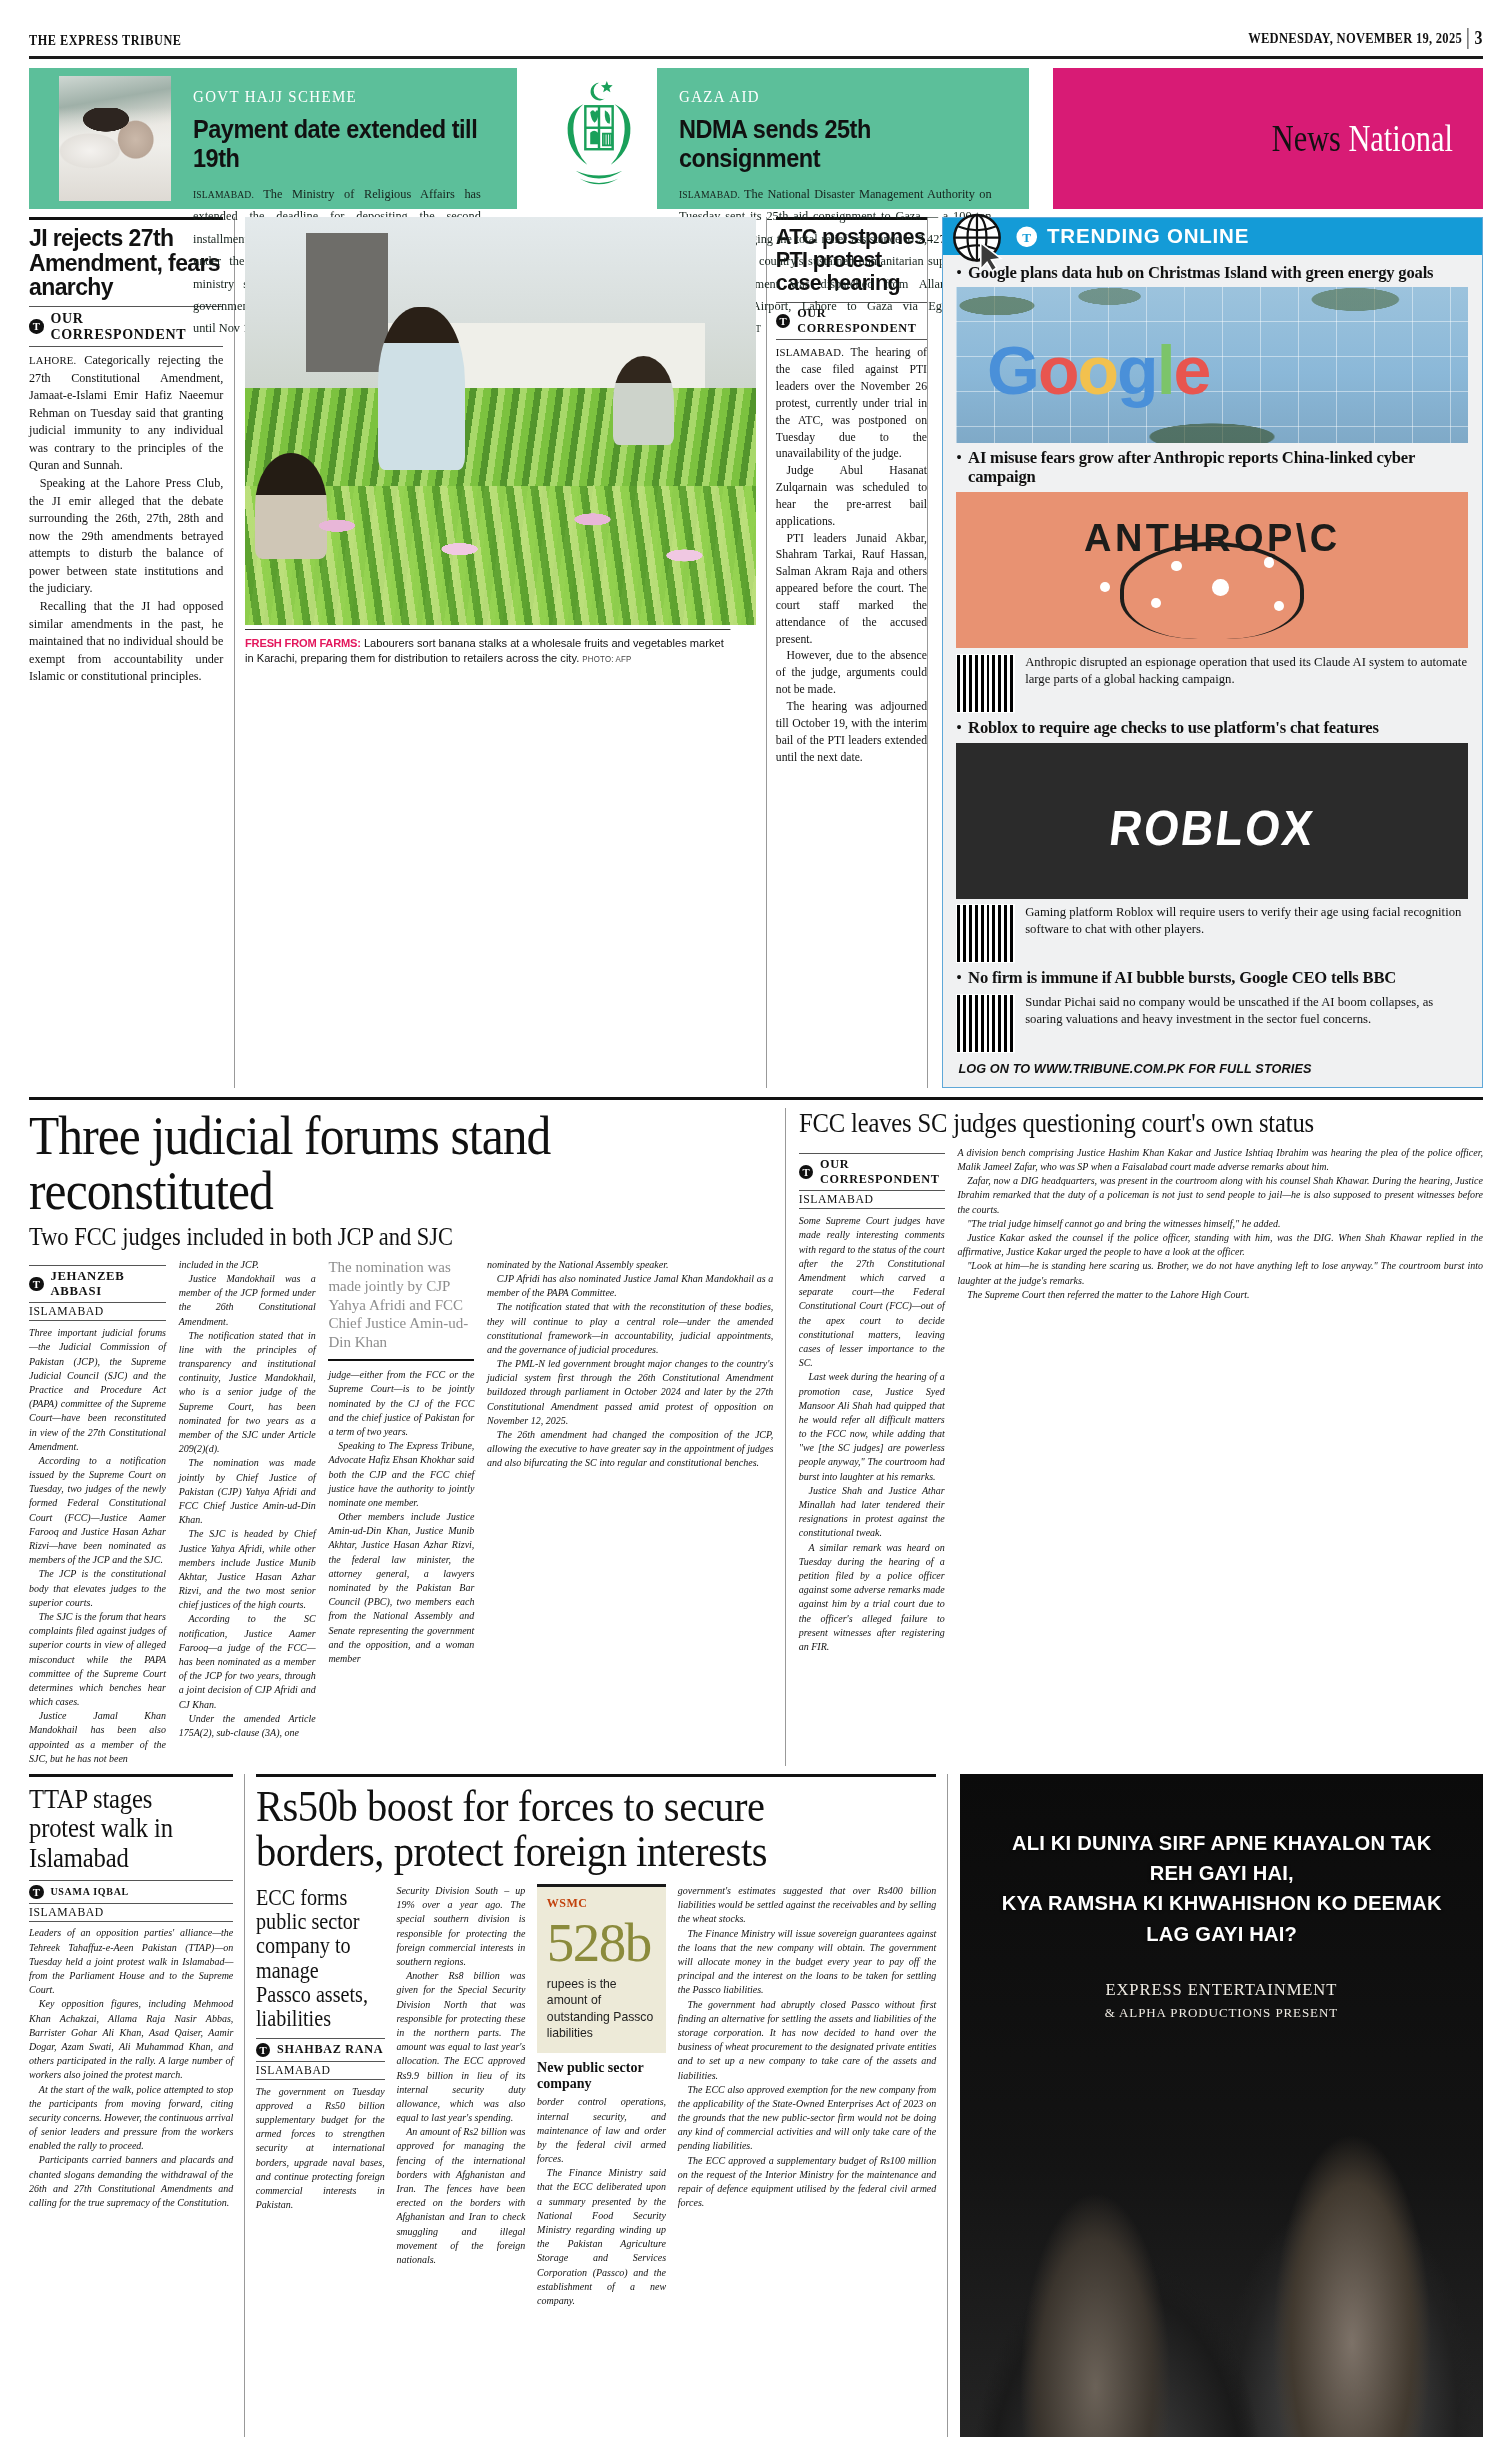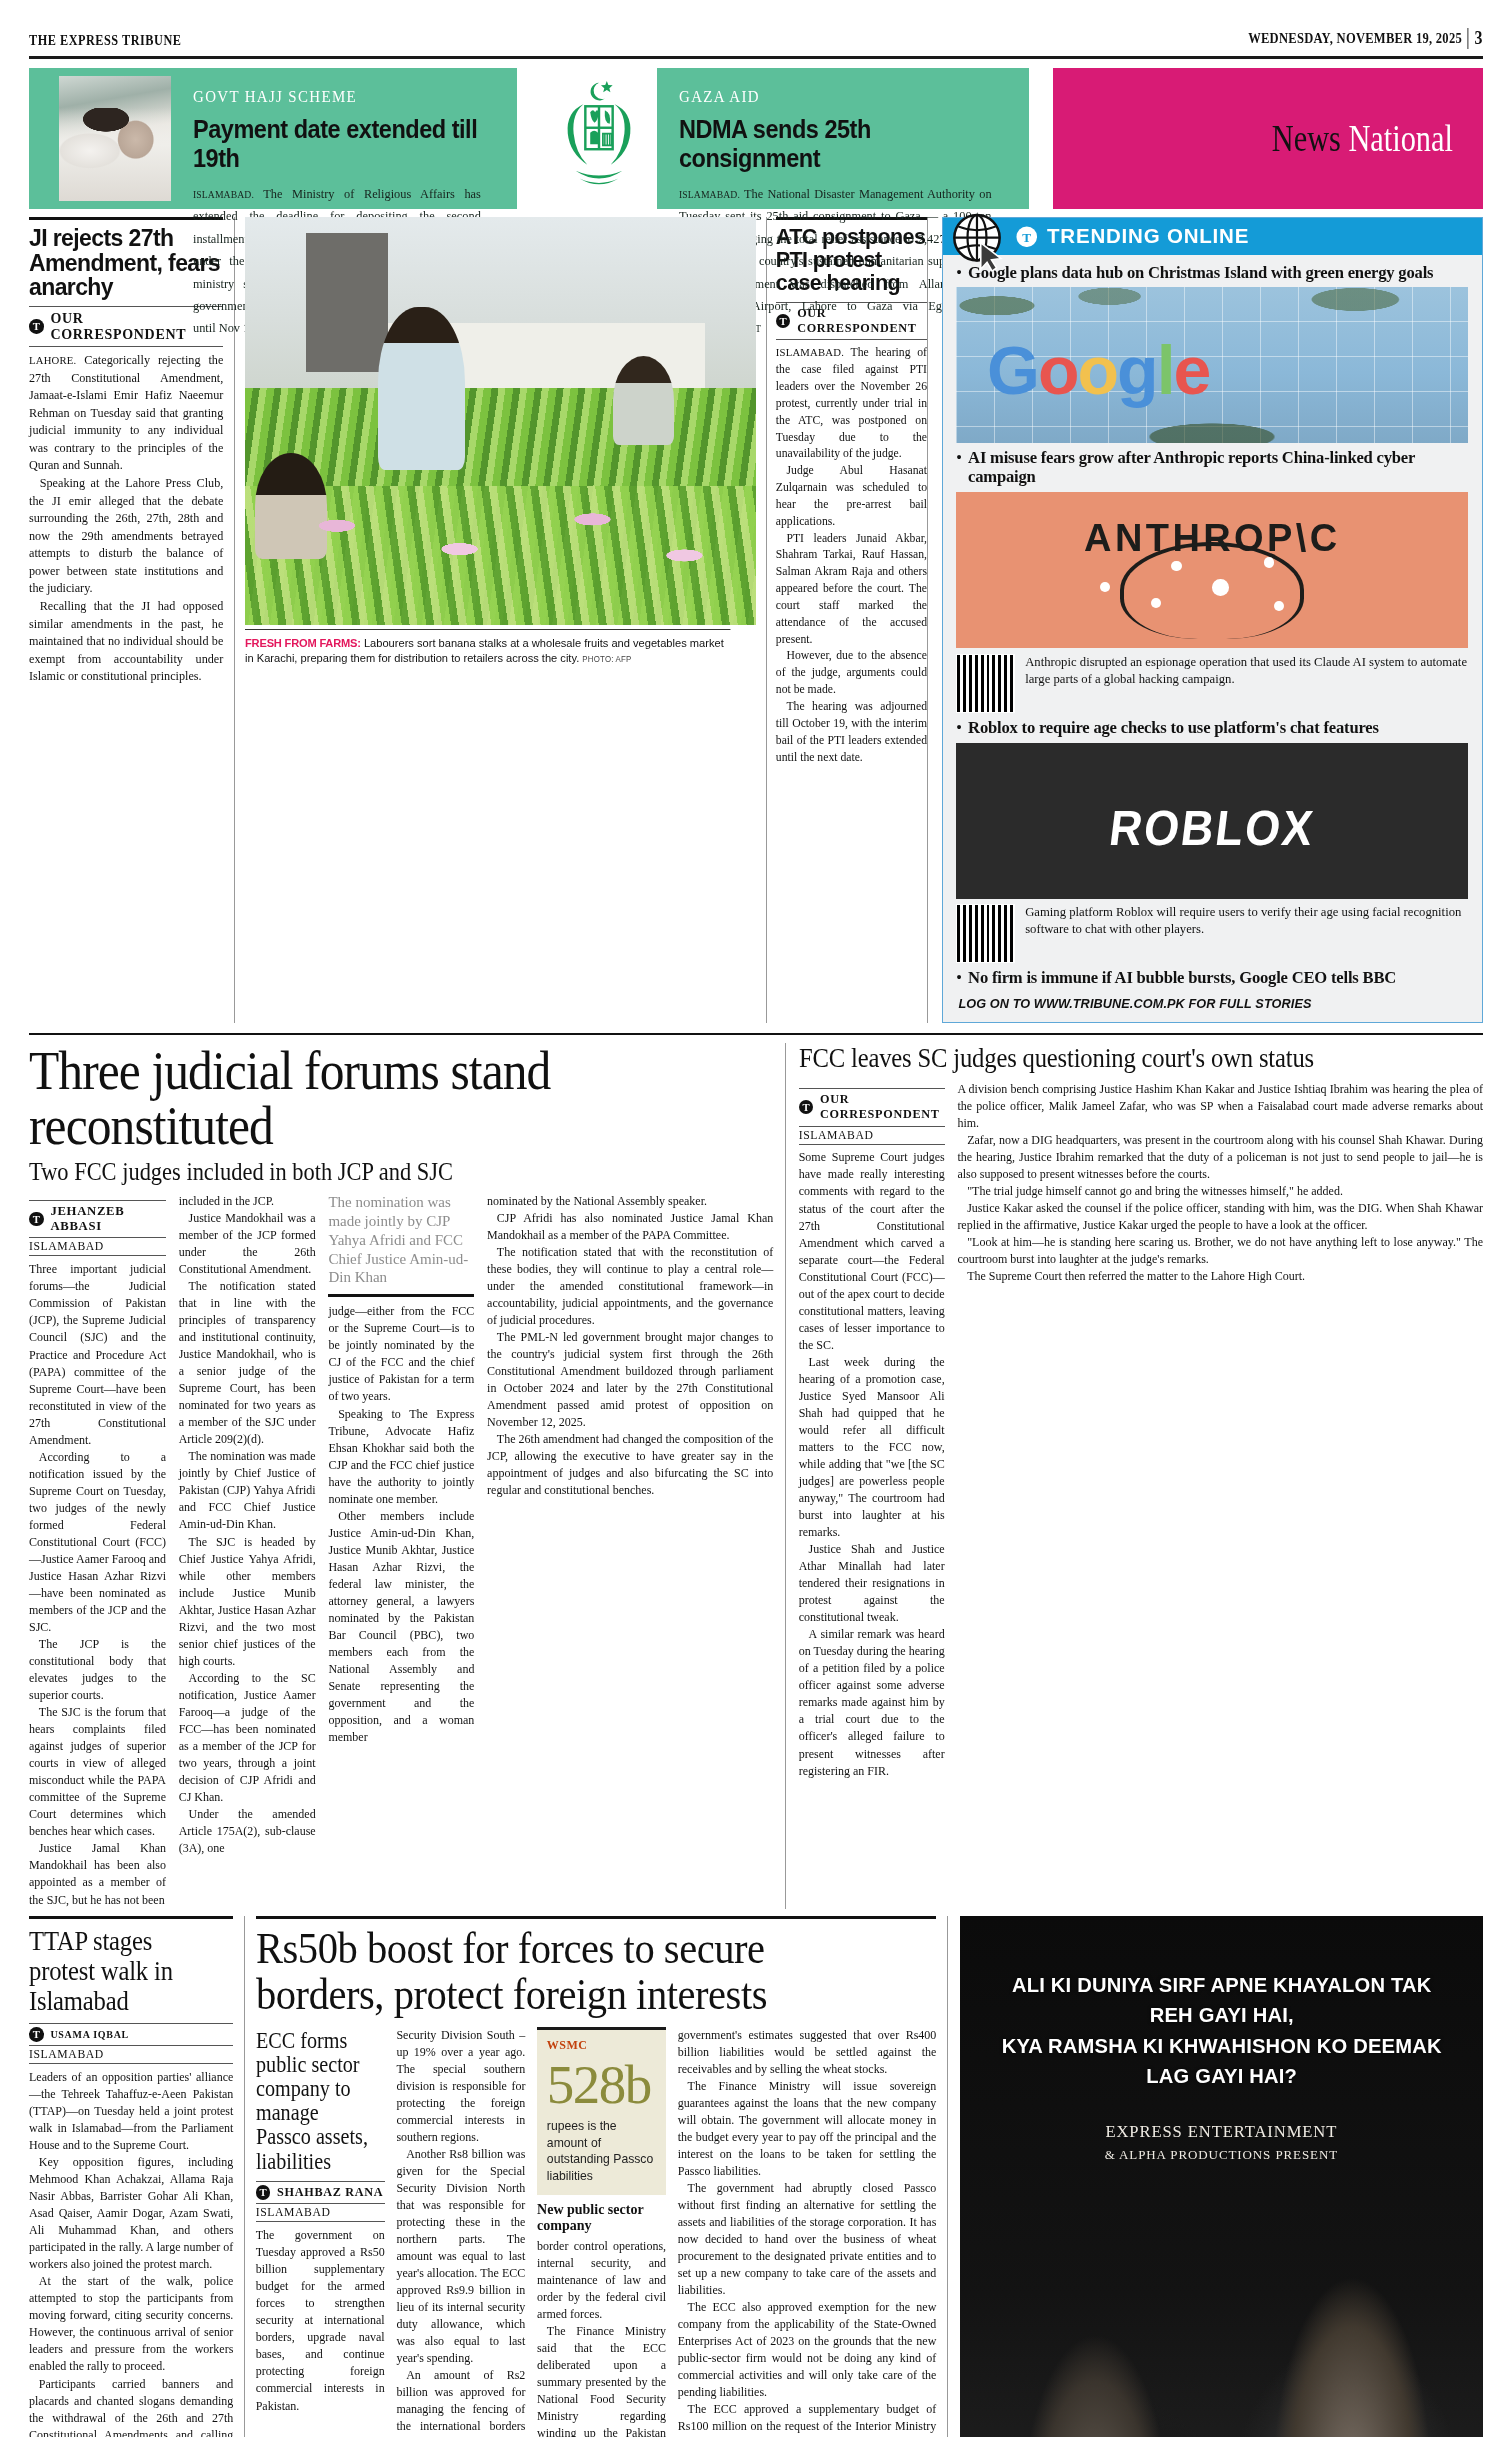--- a/index.html
+++ b/index.html
@@ -183,22 +183,22 @@
   h1.mega2 { font-family:"Liberation Serif", serif; font-weight:normal;
     font-size:45px; line-height:1.02; letter-spacing:-0.5px;
     transform:scaleX(0.90); transform-origin:left; }
   h2.narrow { font-family:"Liberation Serif", serif; font-weight:normal;
     font-size:28px; line-height:1.07; letter-spacing:-0.2px;
     transform:scaleX(0.88); transform-origin:left;}
   h3.sub { font-family:"Liberation Serif", serif; font-size:22.4px; font-weight:normal;
     line-height:1.08; transform:scaleX(0.9); transform-origin:left; margin-top:2px;}
   .deck { font-family:"Liberation Serif", serif; font-size:24.4px; margin-top:4.9px;
     transform:scaleX(0.92); transform-origin:left;}
-  .small-t { font-family:"Liberation Serif", serif; font-size:12px; line-height:1.42;
-    text-align:justify; hyphens:auto; }
+  .small-t { font-family:"Liberation Serif", serif; font-size:10px; line-height:1.42;
+    text-align:justify; hyphens:auto;font-style:italic; }
   .small-t p { text-indent:9.8px; }
   .small-t p.first { text-indent:0; }
 
   .pullquote { font-family:"Liberation Serif", serif; font-size:15px; line-height:1.26;
     color:#8d8d8d; }
 
   .factbox { background:#edead8; border-top:3.4px solid #1a1a1a; padding:8.8px 9.8px 10.7px 9.8px; }
   .factbox .lbl { font-family:"Liberation Serif", serif; font-weight:bold;
      color:#c2410c; font-size:12px; letter-spacing:0.5px; }
   .factbox .num { font-family:"Liberation Serif", serif; color:#8b8b3c;
@@ -428,20 +428,24 @@
               <div class="qr"></div>
               <p>Gaming platform Roblox will require users to verify their age using facial recognition software to chat with other players.</p>
             </div>
           </div>
 
           <div class="tr-item">
             <div class="tr-head">
                 <span class="bullet">•</span>
               <span>No firm is immune if AI bubble bursts, Google CEO tells BBC</span>
               </div>
+            <div class="tr-sum">
+              <div class="qr"></div>
+              <p>Sundar Pichai said no company would be unscathed if the AI boom collapses, as soaring valuations and heavy investment in the sector fuel concerns.</p>
+            </div>
           </div>
 
           <div class="logon">LOG ON TO WWW.TRIBUNE.COM.PK FOR FULL STORIES</div>
         </div>
       </div>
     </div>
   </div>
 
   <div class="rule-bottom" style="height:2.9px;background:#111;margin-top:9.8px;"></div>
   <div style="display:flex; margin-top:7.8px;">

